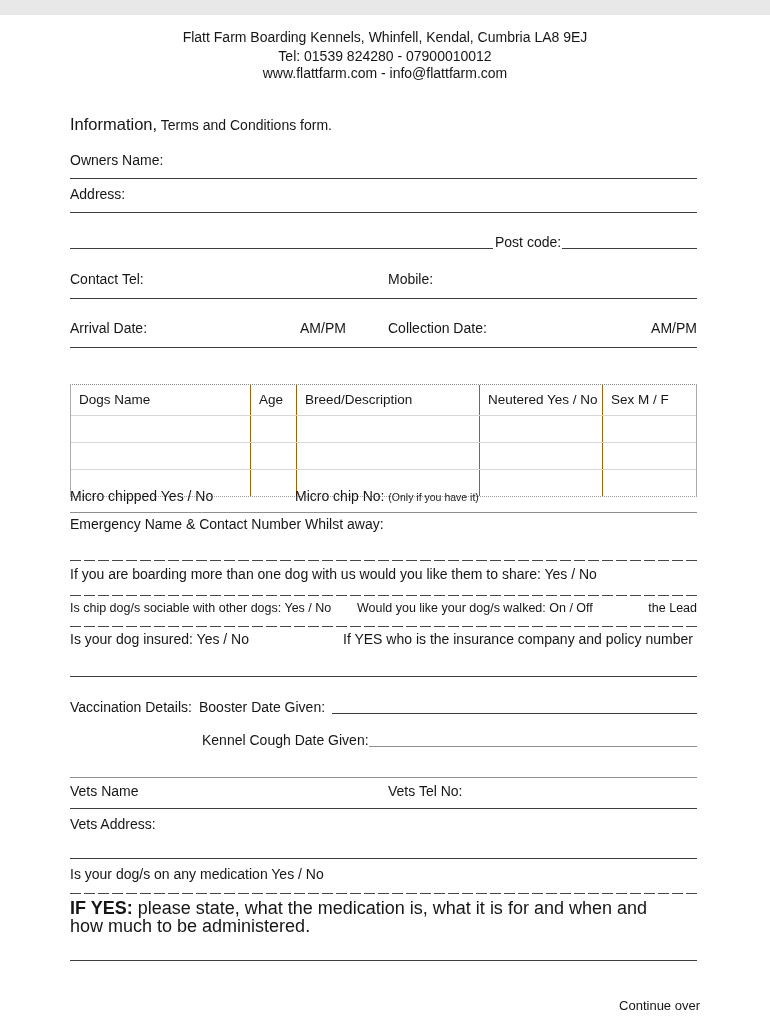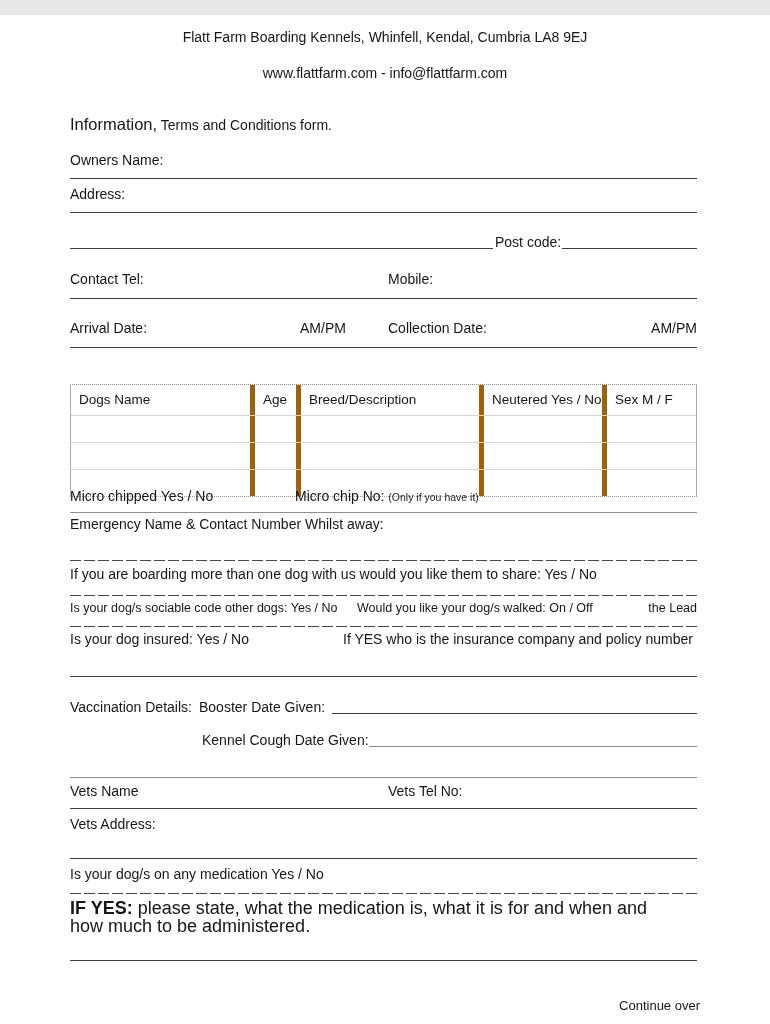--- a/index.html
+++ b/index.html
@@ -20,28 +20,29 @@
   .wrapblock{position:absolute;font-size:18px;line-height:18px;white-space:normal;}
   
   .dogs-table{
     position:absolute;left:70px;top:369px;width:627px;box-sizing:border-box;
     border:1px solid #ababab;border-top:1px dotted #8a8a8a;border-bottom:1px dotted #9c9c9c;
   }
   .t-row{display:grid;grid-template-columns:179px 46px 183px 123px 96px;height:26px;}
   .t-row.t-head{height:30px;}
   .t-row + .t-row{border-top:1px solid #d6d6d6;}
   .t-cell{box-sizing:border-box;padding:7px 4px 0 8px;font-size:13.5px;overflow:hidden;white-space:nowrap;}
-  .t-cell + .t-cell{border-left:5px solid #a16207;}
+  .t-cell + .t-cell{border-left:1px solid #a16207;}
 </style>
 </head>
 <body>
 
 <div class="page">
 
   <div class="txt center" style="top:14px">Flatt Farm Boarding Kennels, Whinfell, Kendal, Cumbria LA8 9EJ</div>
+  <div class="txt center" style="top:33px">Tel: 01539 824280 - 07900010012</div>
   <div class="txt" style="top:99px;left:70px;line-height:20px"><span class="emph">Information,</span><span> Terms and Conditions form.</span></div>
 
   <div class="txt center" style="top:50px">www.flattfarm.com - info@flattfarm.com</div>
 
   <div class="txt" style="top:137px;left:70px">Owners Name:</div>
   <div class="rule" style="top:163px;left:70px;width:627px"></div>
 
   <div class="txt" style="top:171px;left:70px">Address:</div>
   <div class="rule" style="top:197px;left:70px;width:627px"></div>
   <div class="rule" style="top:233px;left:70px;width:423px"></div>
@@ -92,21 +93,21 @@
   <div class="txt" style="top:473px;left:70px">Micro chipped Yes / No</div>
   <div class="txt" style="top:473px;left:295px"><span>Micro chip No:</span> <span class="tiny">(Only if you have it)</span></div>
   <div class="rule light" style="top:497px;left:70px;width:627px"></div>
 
   <div class="txt" style="top:501px;left:70px">Emergency Name &amp; Contact Number Whilst away:</div>
   <div class="rule dash" style="top:545px;left:70px;width:627px"></div>
 
   <div class="txt" style="top:551px;left:70px">If you are boarding more than one dog with us would you like them to share: Yes / No</div>
   <div class="rule dash" style="top:580px;left:70px;width:627px"></div>
 
-  <div class="txt small" style="top:585px;left:70px">Is your dog/s sociable code other dogs: Yes / No</div>
+  <div class="txt small" style="top:585px;left:70px">Is chip dog/s sociable with other dogs: Yes / No</div>
   <div class="txt small" style="top:585px;left:357px">Would you like your dog/s walked: On / Off</div>
   <div class="txt small rtxt" style="top:585px;right:73px">the Lead</div>
   <div class="rule dash" style="top:611px;left:70px;width:627px"></div>
 
   <div class="txt" style="top:616px;left:70px">Is your dog insured: Yes / No</div>
   <div class="txt" style="top:616px;left:343px">If YES who is the insurance company and policy number</div>
   <div class="rule" style="top:661px;left:70px;width:627px"></div>
 
   <div class="txt" style="top:684px;left:70px">Vaccination Details:</div>
   <div class="txt" style="top:684px;left:199px">Booster Date Given:</div>

